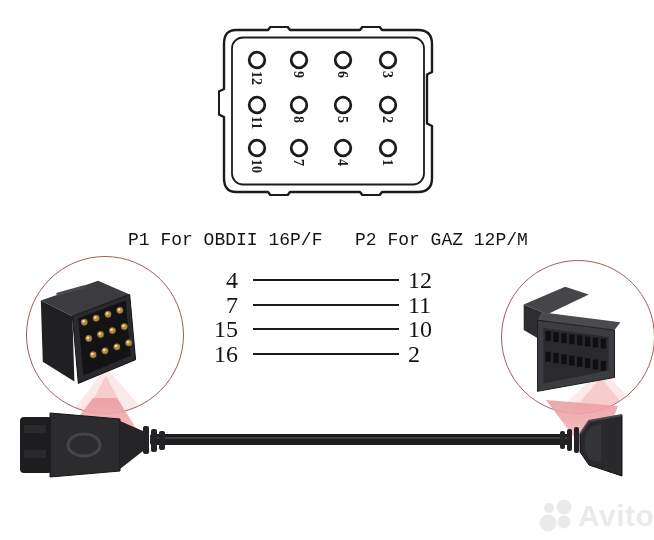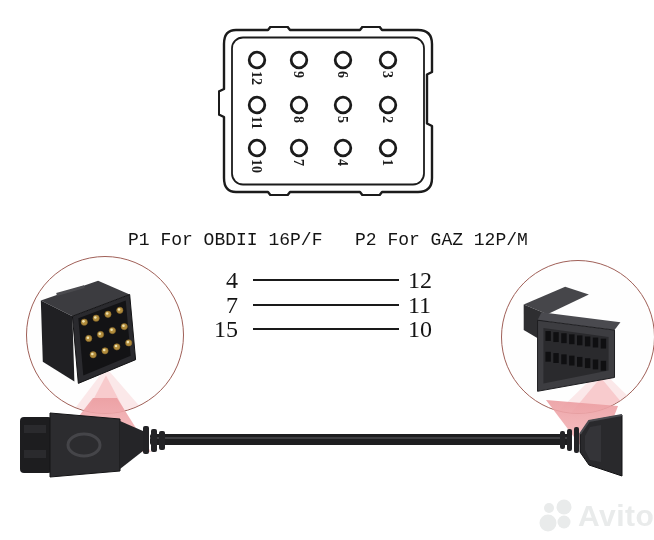--- a/index.html
+++ b/index.html
@@ -90,20 +90,25 @@
       </div>
       <div class="map-row">
         <span class="map-from">7</span>
         <div class="map-line"></div>
         <span class="map-to">11</span>
       </div>
       <div class="map-row">
         <span class="map-from">15</span>
         <div class="map-line"></div>
         <span class="map-to">10</span>
+      </div>
+      <div class="map-row">
+        <span class="map-from">16</span>
+        <div class="map-line"></div>
+        <span class="map-to">2</span>
       </div>
     </div>
 
   <div id="left-magnifier" class="magnifier">
     <svg viewBox="0 0 158 158">
       <polygon points="45,158 120,158 80,112" fill="#f3a8ab" opacity="0.25"></polygon>
       <polygon points="60,158 100,158 80,120" fill="#f5aeb1" opacity="0.5"></polygon>
       <polygon points="14,44 72,24 104,38 46,60" fill="#3c3c40"></polygon>
       <line x1="30" y1="38" x2="58" y2="30" stroke="#4a4a4e" stroke-width="3"></line>
       <polygon points="14,44 46,60 48,126 16,106" fill="#202023"></polygon>

